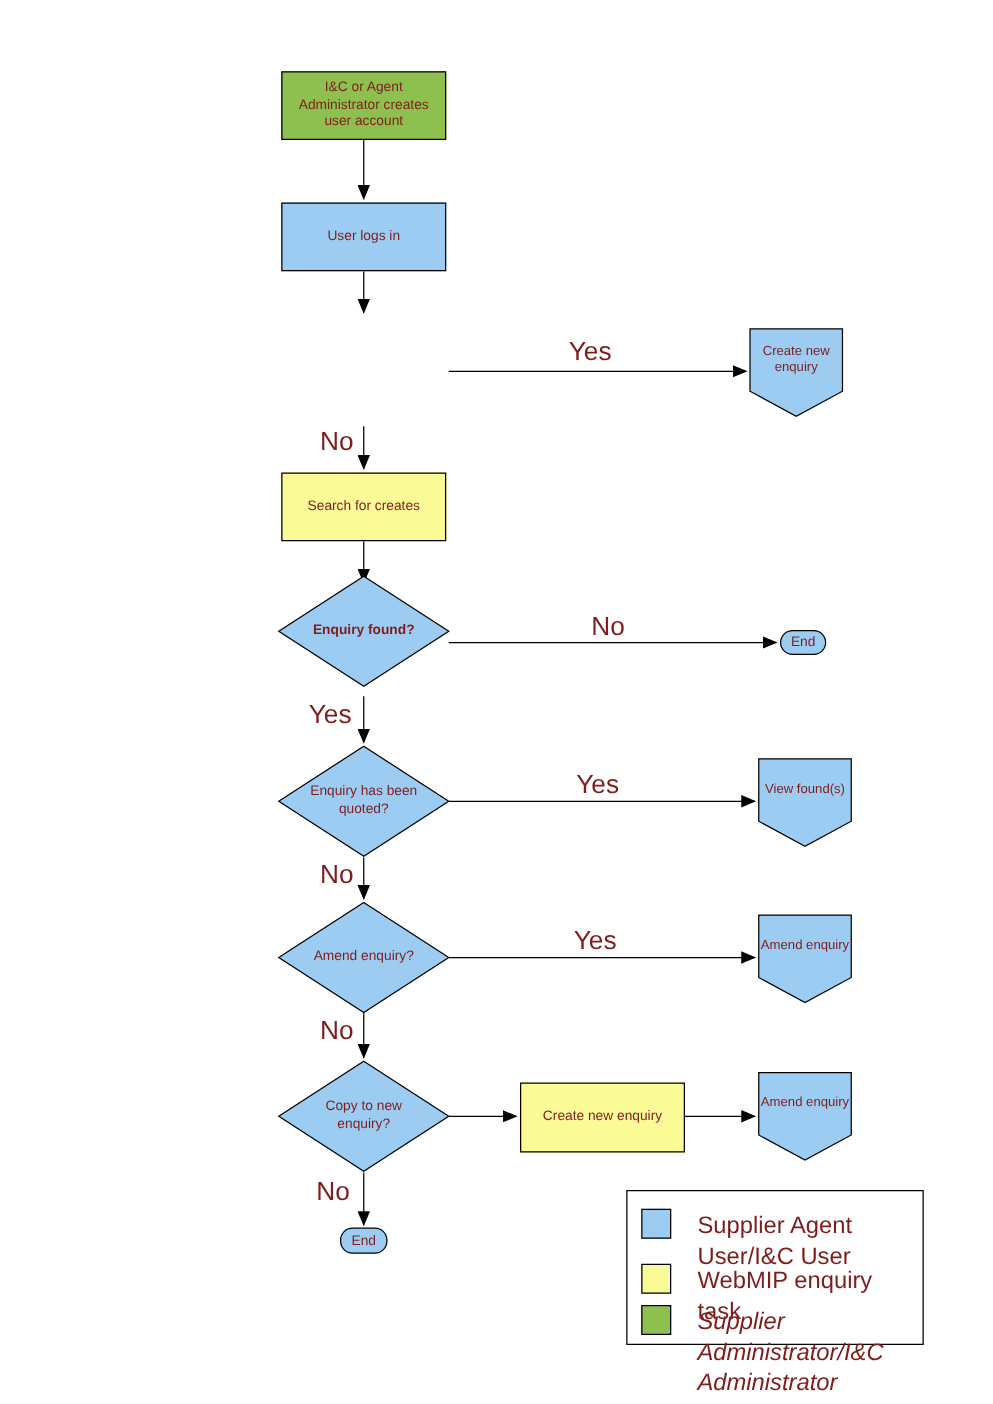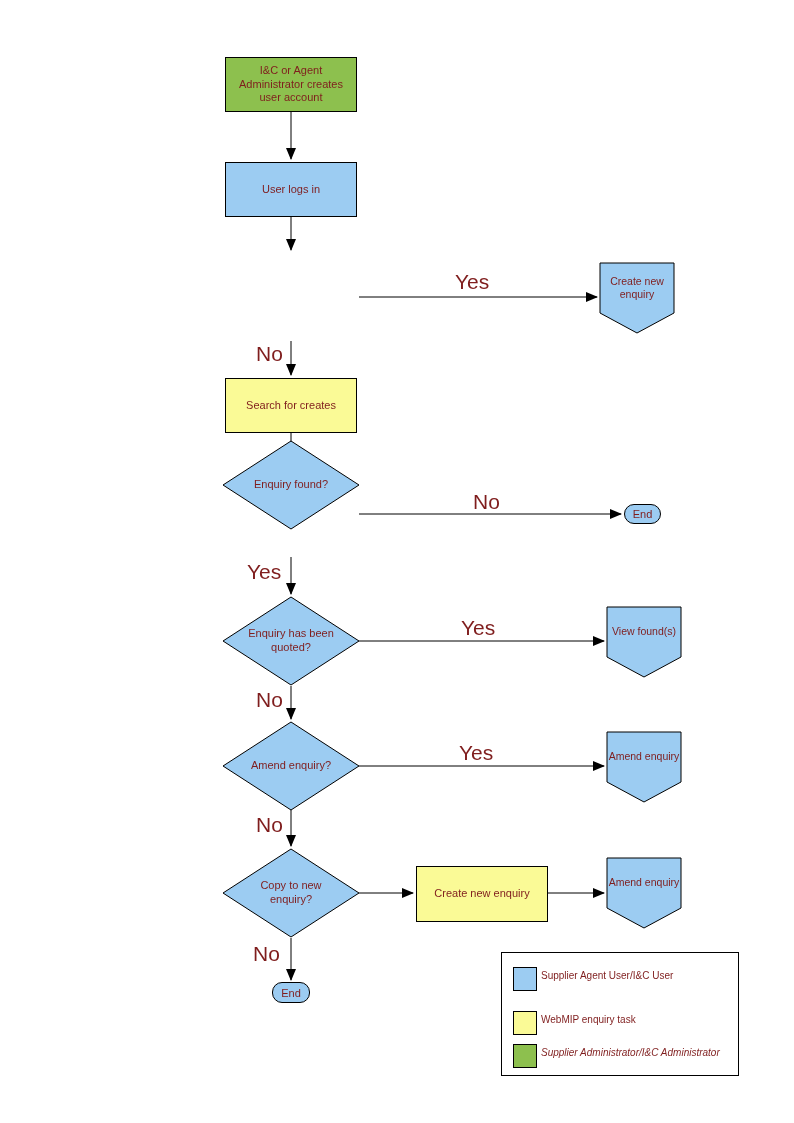--- a/index.html
+++ b/index.html
@@ -28,21 +28,21 @@
   }
   .edge-label{
     position:absolute;font-size:21px;line-height:1;white-space:nowrap;
   }
   #legend{
     position:absolute;left:501px;top:952px;width:238px;height:124px;
     border:1px solid #000;box-sizing:border-box;
   }
   .legend-row{position:absolute;left:11px;width:215px;display:flex;align-items:flex-start;}
   .legend-swatch{width:22px;height:22px;border:1px solid #000;flex:0 0 auto;}
-  .legend-label{margin-left:4px;font-size:10px;line-height:1.3;padding-top:2px;}
+  .legend-label{margin-left:21px;font-size:19px;line-height:1.3;padding-top:2px;}
 </style>
 </head>
 <body>
 
 <div id="canvas">
 
   <svg id="edges" width="794" height="1123" viewBox="0 0 794 1123">
     <defs>
       <marker id="arr" markerWidth="12" markerHeight="10" refX="11" refY="5" orient="auto" markerUnits="userSpaceOnUse">
         <path d="M0,0 L12,5 L0,10 z" fill="#000"></path>
@@ -68,21 +68,21 @@
 
   <div class="rect" style="left: 225px; top: 57px; width: 132px; height: 55px; background-color: rgb(141, 192, 78);">I&amp;C or Agent Administrator creates user account</div>
 
   <div class="rect" style="left: 225px; top: 162px; width: 132px; height: 55px; background-color: rgb(156, 204, 242);">User logs in</div>
 
   <div class="rect" style="left: 225px; top: 378px; width: 132px; height: 55px; background-color: rgb(250, 250, 150);">Search for creates</div>
 
   <div class="rect" style="left: 416px; top: 866px; width: 132px; height: 56px; background-color: rgb(250, 250, 150);">Create new enquiry</div>
 
 
-  <div class="shape diamond" style="left:222px;top:440px;width:138px;height:90px;">
+  <div class="shape diamond" style="left:222px;top:460px;width:138px;height:90px;font-weight:bold;">
     <svg width="138" height="90">
         <polygon points="69,1 137,45 69,89 1,45" stroke="#000" stroke-width="1" fill="#9CCCF2"></polygon>
       </svg>
     <div class="txt">Enquiry found?</div>
   </div>
 
   <div class="shape diamond" style="left:222px;top:596px;width:138px;height:90px;">
     <svg width="138" height="90">
         <polygon points="69,1 137,45 69,89 1,45" stroke="#000" stroke-width="1" fill="#9CCCF2"></polygon>
       </svg>

